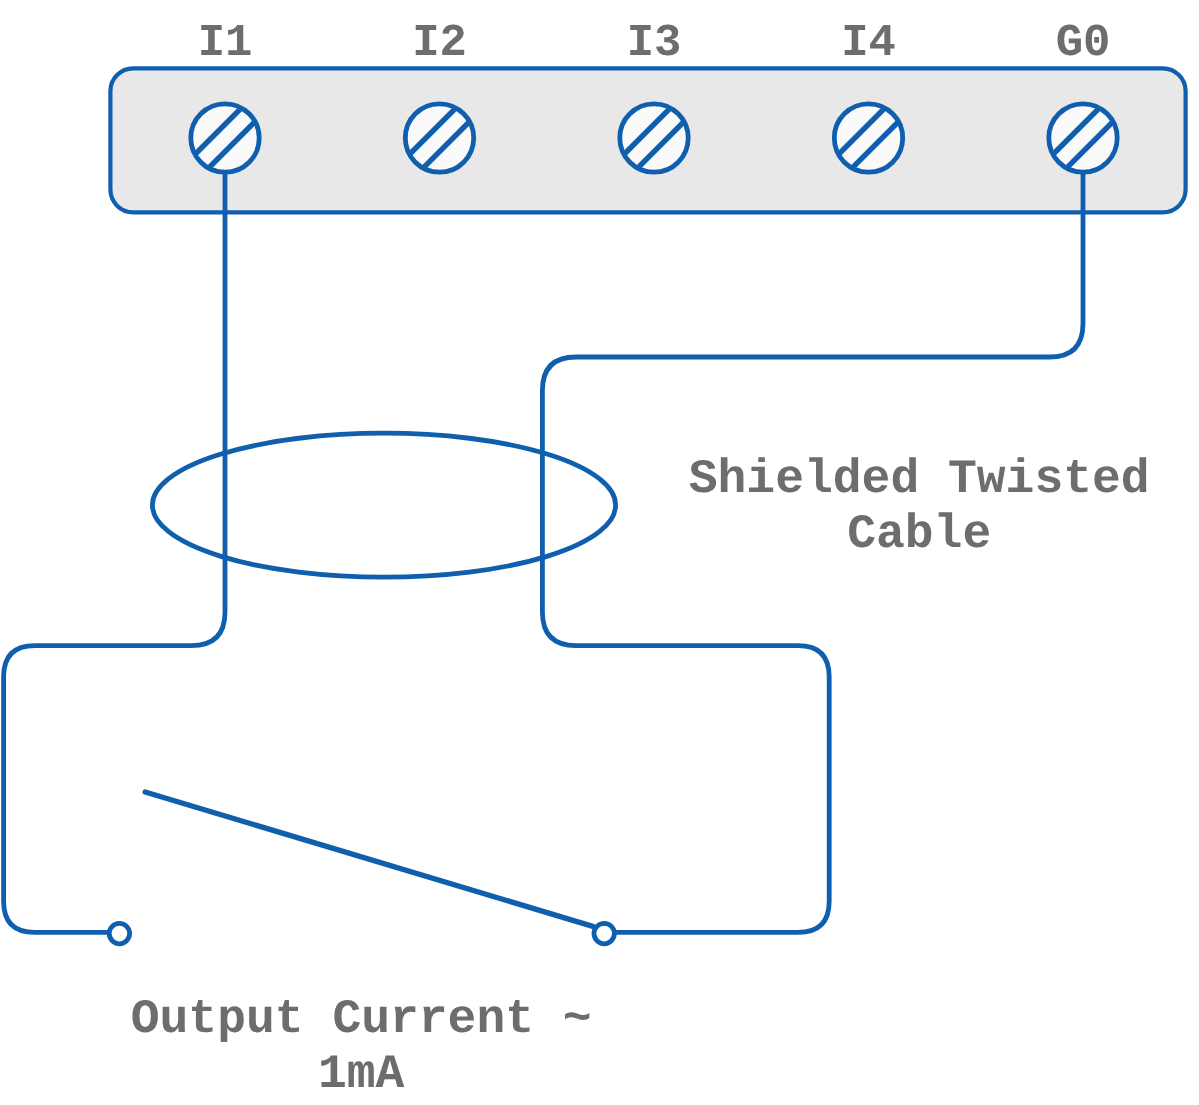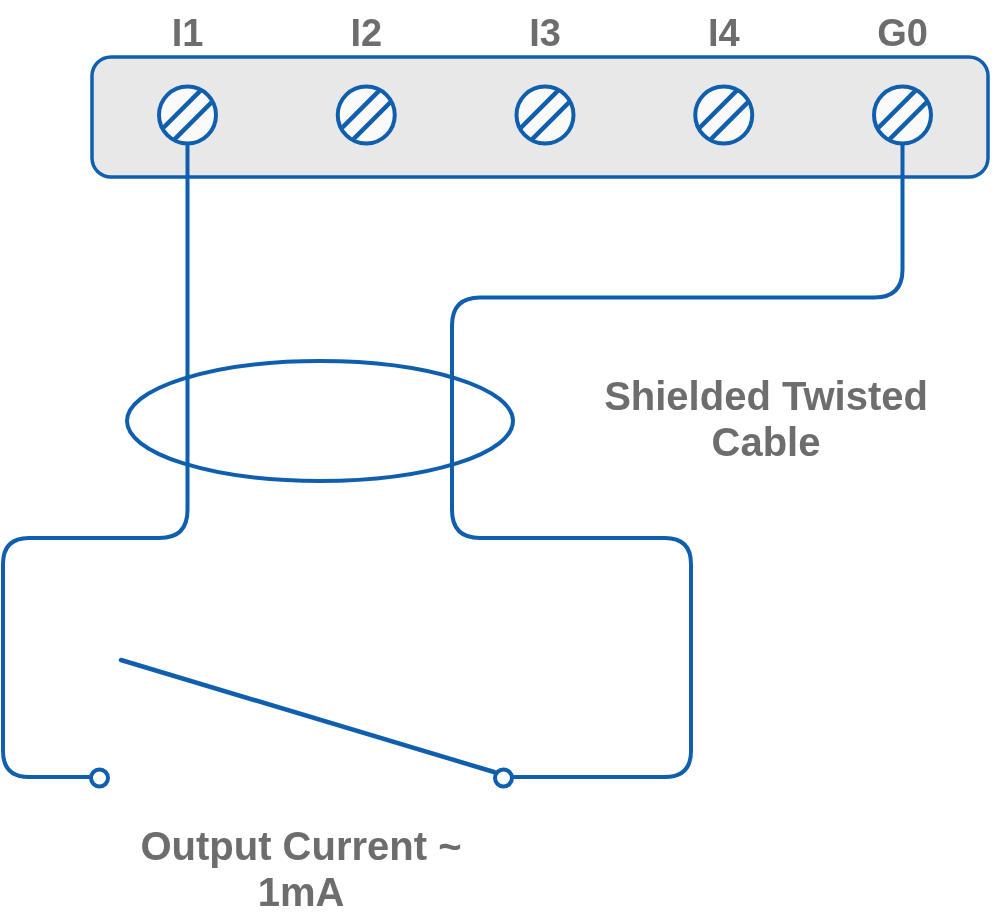--- a/index.html
+++ b/index.html
@@ -7,21 +7,21 @@
     --label:#6d6d6d;
     --blockfill:#e8e8e9;
     --termfill:#fafafa;
     --bg:#ffffff;
   }
   html,body{margin:0;padding:0;background:var(--bg);}
   .stage{
     position:relative;
     width:999px;height:921px;
     background:var(--bg);
-    font-family:Liberation Sans, sans-serif;
+    font-family:Liberation Mono, monospace;
   }
   svg{display:block;}
   .block{
     fill:var(--blockfill);
     stroke:var(--wire);
     stroke-width:3.5;
   }
   .term-circle{
     fill:var(--termfill);
     stroke:var(--wire);

